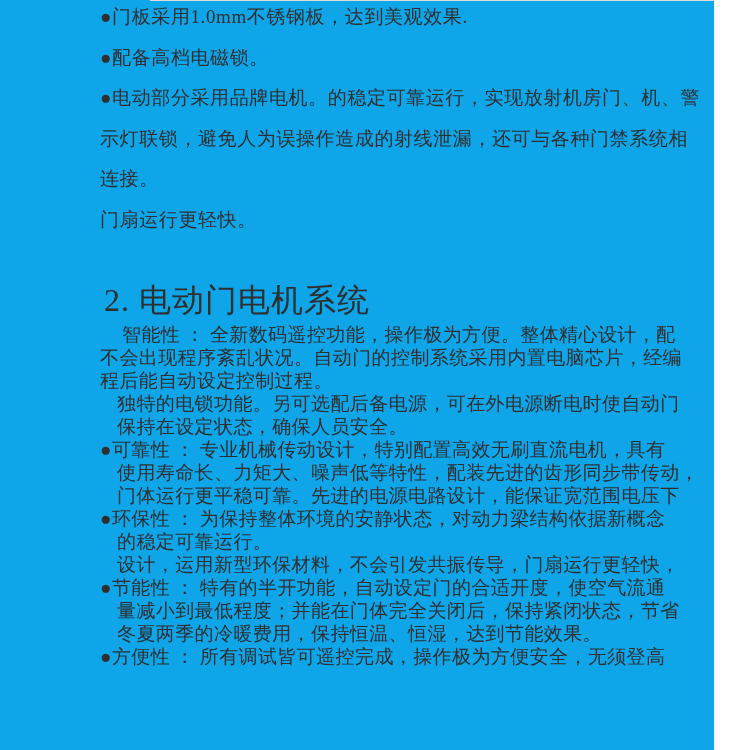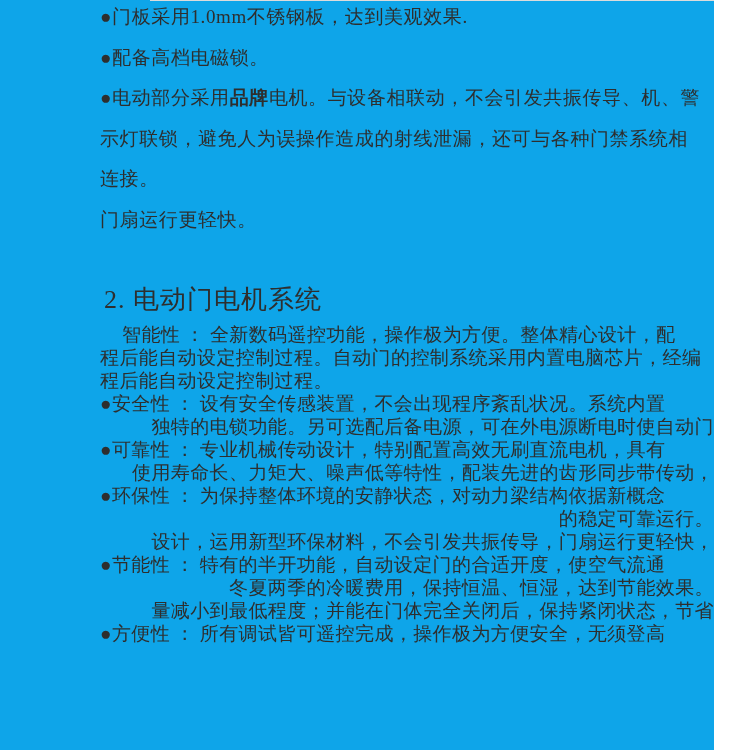--- a/index.html
+++ b/index.html
@@ -29,70 +29,71 @@
   .sec1 { margin: -3px 0 0 100px; }
   .l1 {
     font-size: 19px;
     line-height: 40.6px;
     letter-spacing: 0.6px;
     white-space: nowrap;
   }
   
   .heading {
     margin: 42px 0 0 104px;
-    font-size: 26px;
+    font-size: 32px;
     line-height: 34px;
     letter-spacing: 1px;
     font-weight: normal;
     white-space: nowrap;
   }
   
   .sec2 { margin: 6px 0 0 100px; }
   .l2 {
     font-size: 19px;
     line-height: 23px;
     letter-spacing: 0.4px;
     white-space: nowrap;
   }
   .l2.indent-first { padding-left: 22px; }
-  .l2.hang { padding-left: 17px; text-align: right; }
+  .l2.hang { padding-left: 17px; }
   .blt { display: inline; }
-  .bold { font-weight: bold; }
+  .bold { font-weight: normal; }
 </style>
 </head>
 <body>
 
 <div class="page">
   <div class="top-edge-line"></div>
 
   <div class="sec1">
     <div class="l1"><span class="blt">●</span><span>门板采用1.0mm不锈钢板，达到美观效果.</span></div>
     <div class="l1"><span class="blt">●</span><span>配备高档电磁锁。</span></div>
-    <div class="l1"><span class="blt">●</span><span>电动部分采用</span><span class="bold">品牌</span><span>电机。与设备相联动，不会引发共振传导、机、警</span></div>
+    <div class="l1"><span class="blt">●</span><span>电动部分采用</span><span class="bold">品牌</span><span>电机。的稳定可靠运行，实现放射机房门、机、警</span></div>
     <div class="l1"><span>示灯联锁，避免人为误操作造成的射线泄漏，还可与各种门禁系统相</span></div>
     <div class="l1"><span>连接。</span></div>
     <div class="l1"><span>门扇运行更轻快。</span></div>
   </div>
 
   <h2 class="heading">2. 电动门电机系统</h2>
 
   <div class="sec2">
     <div class="l2 indent-first"><span>智能性 ： 全新数码遥控功能，操作极为方便。整体精心设计，配</span></div>
-    <div class="l2"><span>程后能自动设定控制过程。自动门的控制系统采用内置电脑芯片，经编</span></div>
+    <div class="l2"><span>不会出现程序紊乱状况。自动门的控制系统采用内置电脑芯片，经编</span></div>
     <div class="l2"><span>程后能自动设定控制过程。</span></div>
 
-    <div class="l2"><span class="blt">●</span><span>安全性 ： 设有安全传感装置，不会出现程序紊乱状况。系统内置</span></div>
     <div class="l2 hang"><span>独特的电锁功能。另可选配后备电源，可在外电源断电时使自动门</span></div>
+    <div class="l2 hang"><span>保持在设定状态，确保人员安全。</span></div>
 
     <div class="l2"><span class="blt">●</span><span>可靠性 ： 专业机械传动设计，特别配置高效无刷直流电机，具有</span></div>
     <div class="l2 hang"><span>使用寿命长、力矩大、噪声低等特性，配装先进的齿形同步带传动，</span></div>
+    <div class="l2 hang"><span>门体运行更平稳可靠。先进的电源电路设计，能保证宽范围电压下</span></div>
     <div class="l2"><span class="blt">●</span><span>环保性 ： 为保持整体环境的安静状态，对动力梁结构依据新概念</span></div>
 
     <div class="l2 hang"><span>的稳定可靠运行。</span></div>
     <div class="l2 hang"><span>设计，运用新型环保材料，不会引发共振传导，门扇运行更轻快，</span></div>
 
     <div class="l2"><span class="blt">●</span><span>节能性 ： 特有的半开功能，自动设定门的合适开度，使空气流通</span></div>
+    <div class="l2 hang"><span>量减小到最低程度；并能在门体完全关闭后，保持紧闭状态，节省</span></div>
     <div class="l2 hang"><span>冬夏两季的冷暖费用，保持恒温、恒湿，达到节能效果。</span></div>
-    <div class="l2 hang"><span>量减小到最低程度；并能在门体完全关闭后，保持紧闭状态，节省</span></div>
 
     <div class="l2"><span class="blt">●</span><span>方便性 ： 所有调试皆可遥控完成，操作极为方便安全，无须登高</span></div>
   </div>
 </div>
 
 </body></html>

